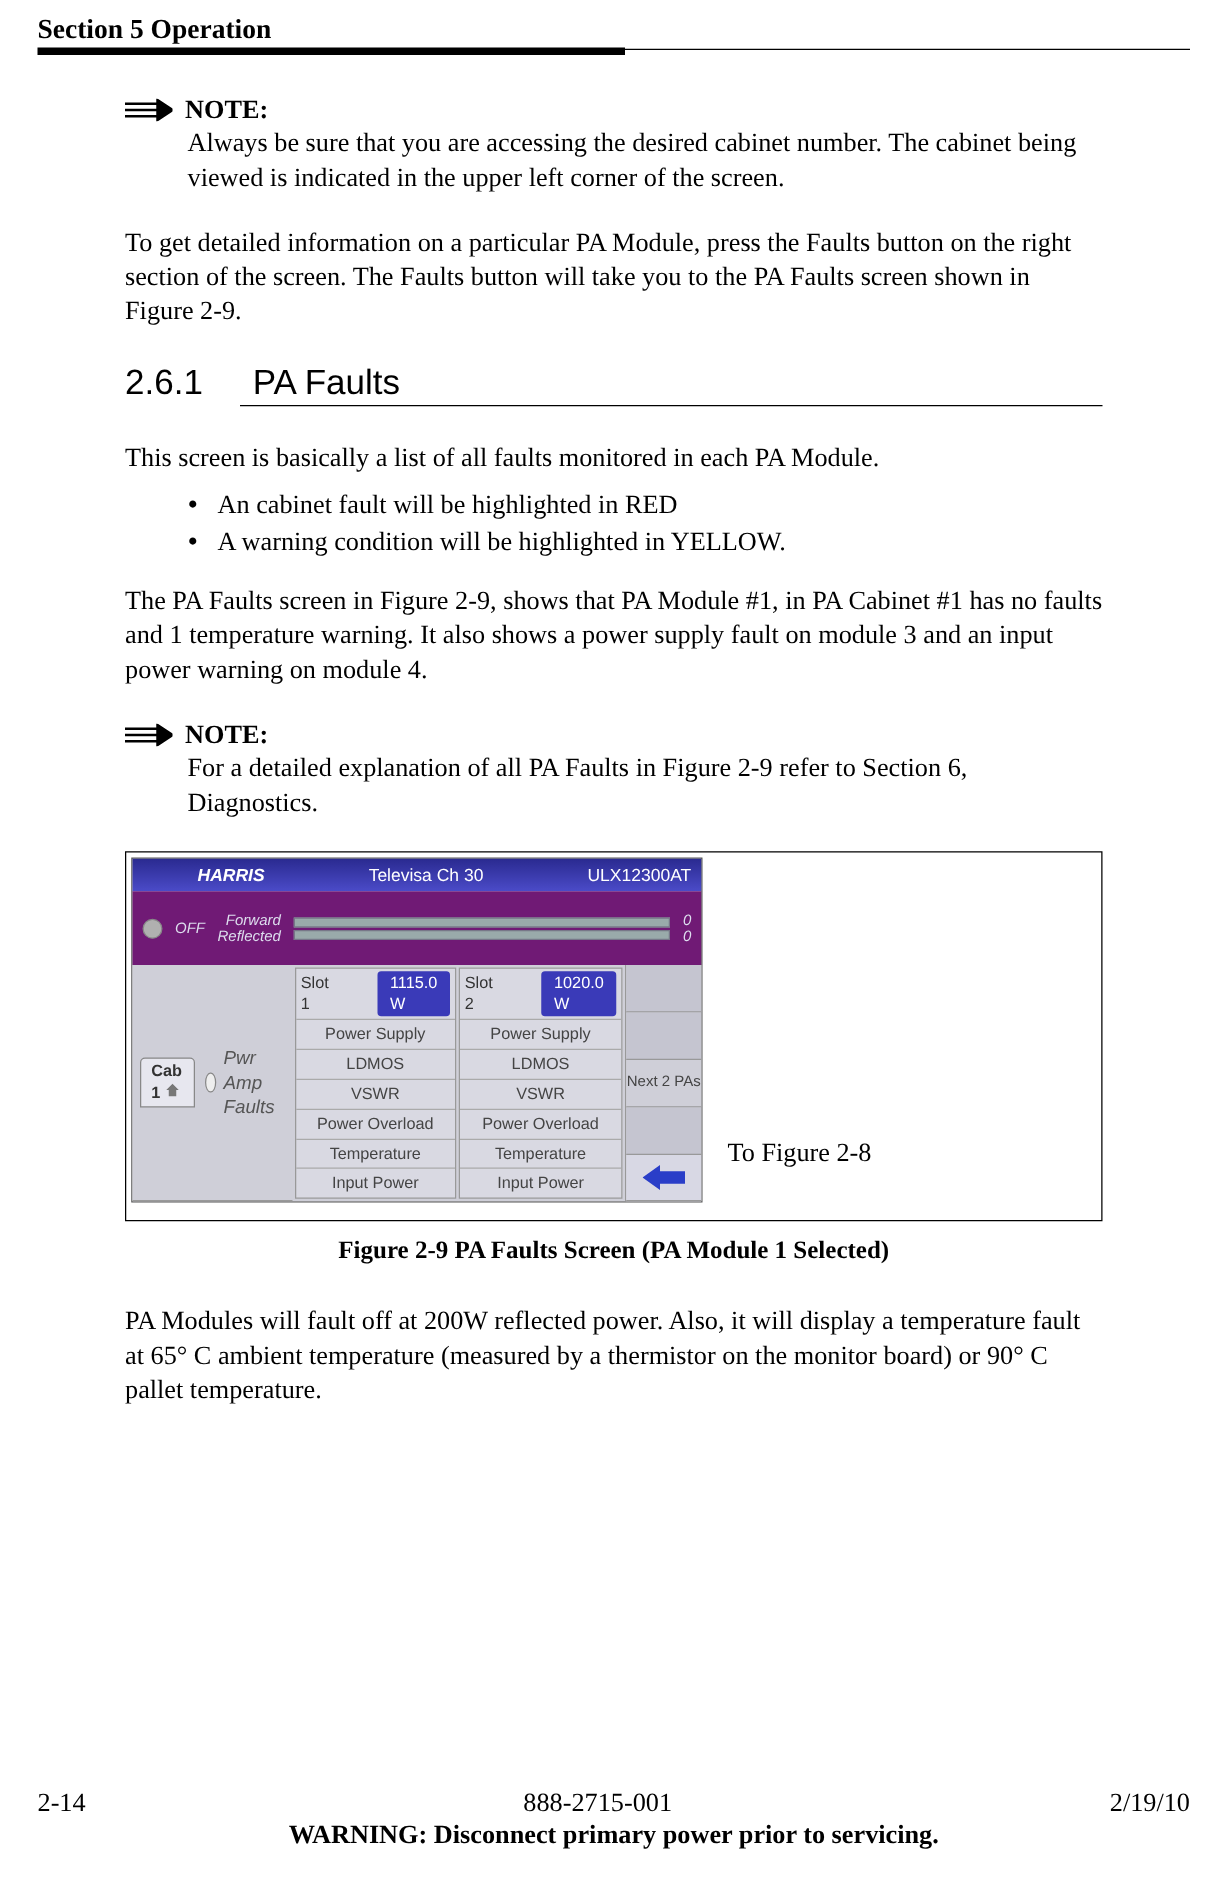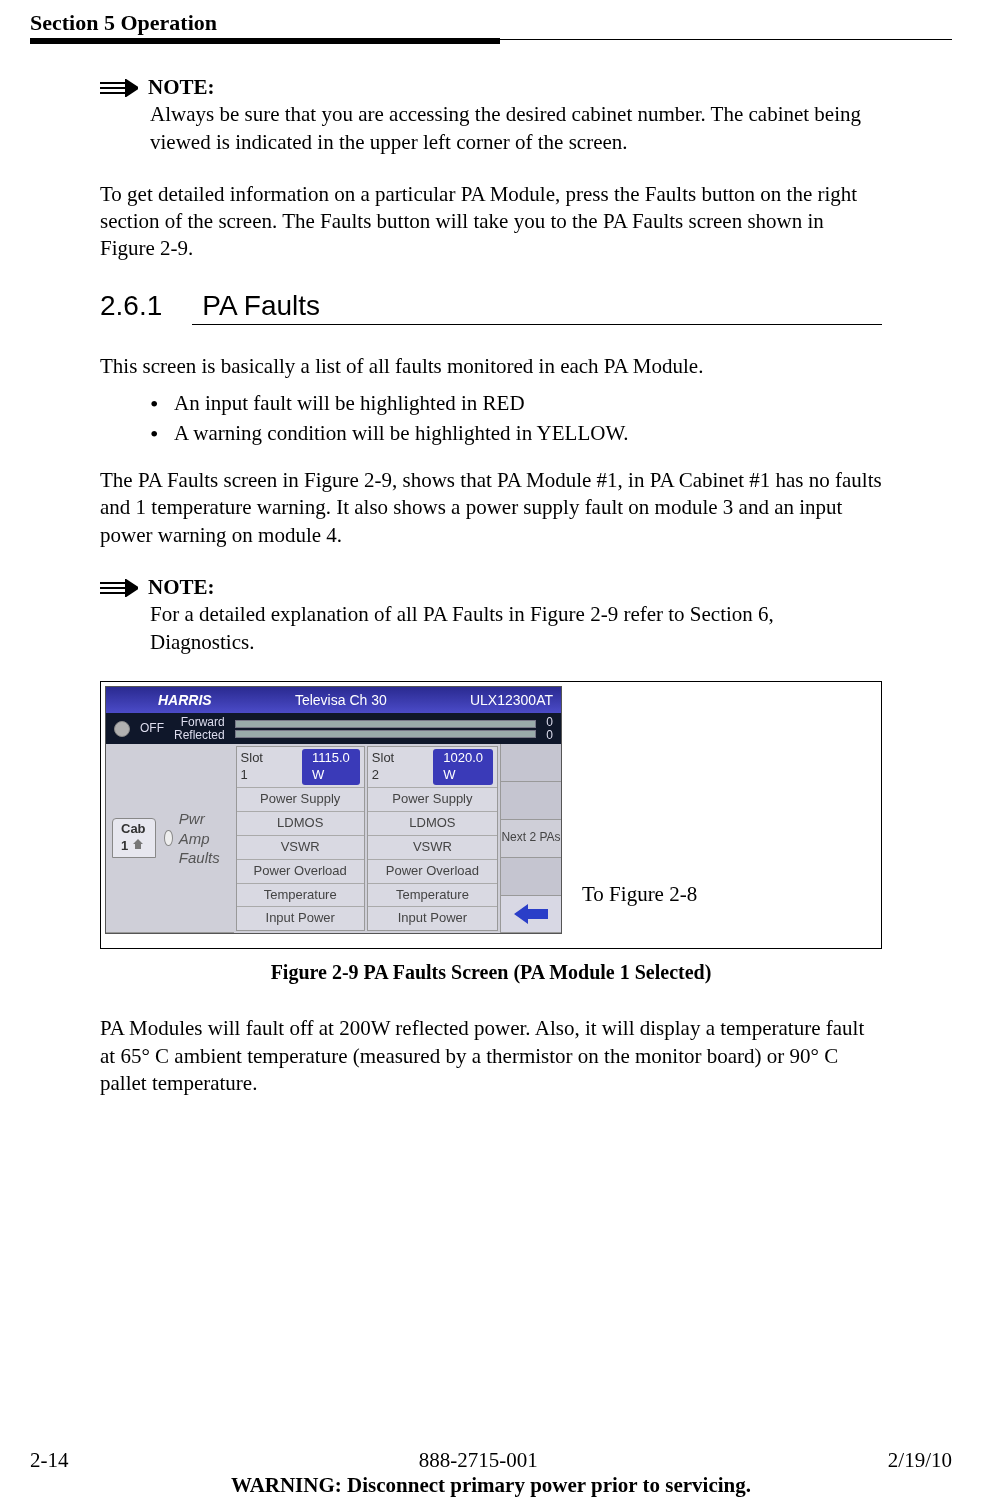--- a/index.html
+++ b/index.html
@@ -120,27 +120,28 @@
       background: linear-gradient(#2a2a90, #4b4bc8);
       display: flex;
       justify-content: space-between;
       padding: 4px 8px;
       font-size: 14px;
     }
     .dev-title .logo { font-weight: bold; font-style: italic; color:#fff;margin-left:44px; }
     .dev-title .mid { color:#fff; }
     .dev-title .right { color:#fff; }
     .dev-status {
-      background: #0f172a;
+      background: #701a75;
       display: flex;
       align-items: center;
       gap: 10px;
-      padding: 3px 8px;
+      padding: 17px 8px;
       font-size: 12px;
       color: #dde;
+      font-style: italic;
     }
     .dev-status .lamp {
       width: 14px; height: 14px; border-radius: 50%;
       background: #b0b0b0; border: 1px solid #888;
     }
     .dev-status .labels {
       text-align: right;
       line-height: 1.05;
     }
     .dev-status .bars {
@@ -248,21 +249,21 @@
       white-space: nowrap;
     }
     .fig-caption {
       text-align: center;
       font-weight: bold;
       font-size: 20px;
       margin: 10px 0 30px 0;
     }
     .ftr {
       position: absolute;
-      bottom: 14px;
+      bottom: 32px;
       left: 30px;
       right: 30px;
       text-align: center;
       font-size: 21px;
     }
     .ftr-row {
       display: flex;
       justify-content: space-between;
     }
     .ftr .warn {
@@ -305,21 +306,21 @@
     <div class="sec-head">
       <span>2.6.1</span>
       <span class="rule">
           <span>PA Faults</span>
         </span>
     </div>
 
     <p class="para" style="margin-top:28px;margin-bottom:10px">This screen is basically a list of all faults monitored in each PA Module.</p>
 
     <ul class="bullets">
-      <li>An input fault will be highlighted in RED</li>
+      <li>An cabinet fault will be highlighted in RED</li>
       <li>A warning condition will be highlighted in YELLOW.</li>
     </ul>
 
     <p class="para">The PA Faults screen in Figure 2-9, shows that PA Module #1, in PA Cabinet #1 has no faults and 1 temperature warning. It also shows a power supply fault on module 3 and an input power warning on module 4.</p>
 
     <div class="note-block">
       <div class="note-head">
         <span class="arrow-icon">
           <svg width="38" height="18">
               <g stroke="#000" stroke-width="2" fill="none">

